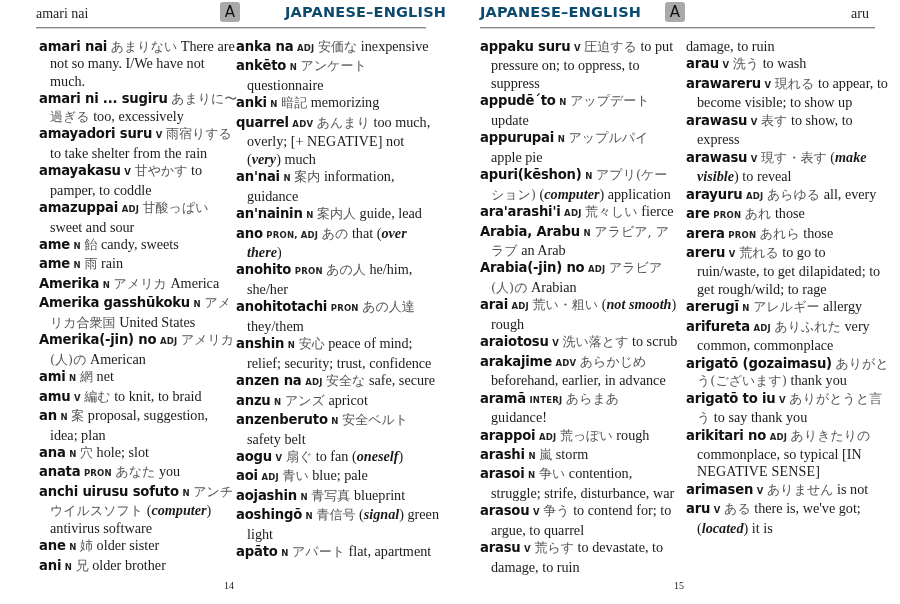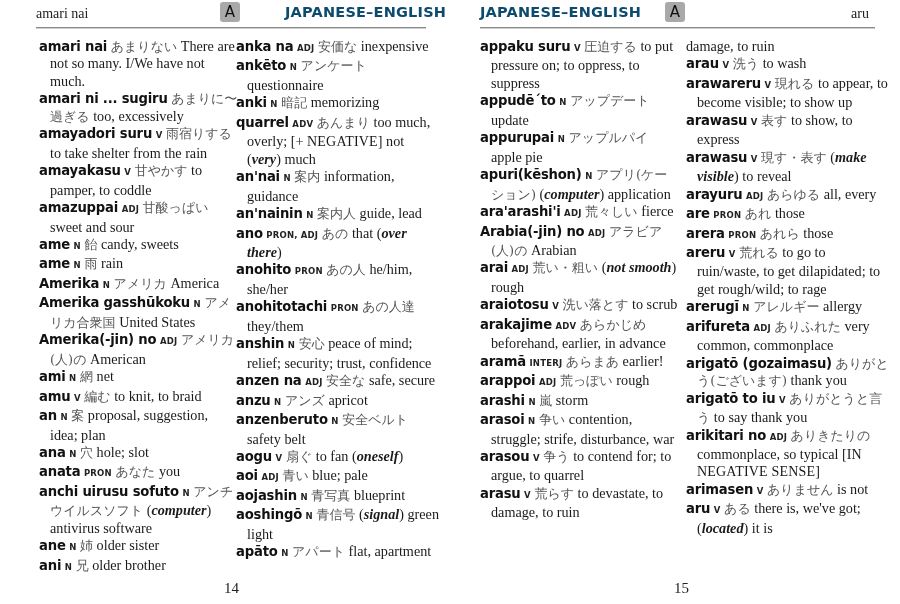--- a/index.html
+++ b/index.html
@@ -45,21 +45,21 @@
   }
   .pos {
     font-family: "DejaVu Sans", "Liberation Sans", sans-serif;
     font-weight: bold; font-size: 8.5px; color: #222; letter-spacing: 0.2px;
     text-transform: uppercase;
   }
   .jp { color: #555; font-family: "DejaVu Serif", serif; font-size: 13px; }
   .it { font-style: italic; font-weight: bold; }
   .sc { font-size: 14px; text-transform: uppercase; letter-spacing: 0.2px; }
   .page-number {
-    position: absolute; top: 580px; font-size: 15px; color: #222;
+    position: absolute; top: 580px; font-size: 10px; color: #222;
   }
 </style>
 </head>
 <body>
 
 <div class="page left">
   <span class="guide-word" style="left:28px;">amari nai</span>
   <span class="letter-tab" style="left:212px;">A</span>
   <span class="section-title" style="left:277px;">JAPANESE–ENGLISH</span>
   <div class="rule"></div>
@@ -110,25 +110,26 @@
   <span class="section-title" style="left:30px;">JAPANESE–ENGLISH</span>
   <span class="letter-tab" style="left:215px;">A</span>
   <span class="guide-word" style="left:401px;">aru</span>
   <div class="rule"></div>
   <div class="column" style="left:30px; width:198px;">
       <div class="entry"><span class="hw">appaku suru</span><span> </span><span class="pos">v</span><span> </span><span class="jp">圧迫する</span><span> to put pressure on; to oppress, to suppress</span></div>
       <div class="entry"><span class="hw">appudē´to</span><span> </span><span class="pos">n</span><span> </span><span class="jp">アップデート</span><span> update</span></div>
       <div class="entry"><span class="hw">appurupai</span><span> </span><span class="pos">n</span><span> </span><span class="jp">アップルパイ</span><span> apple pie</span></div>
       <div class="entry"><span class="hw">apuri(kēshon)</span><span> </span><span class="pos">n</span><span> </span><span class="jp">アプリ(ケーション)</span><span> (</span><span class="it">computer</span><span>) application</span></div>
       <div class="entry"><span class="hw">ara'arashi'i</span><span> </span><span class="pos">adj</span><span> </span><span class="jp">荒々しい</span><span> fierce</span></div>
+      <div class="entry"><span class="hw">Arabia, Arabu</span><span> </span><span class="pos">n</span><span> </span><span class="jp">アラビア, アラブ</span><span> an Arab</span></div>
       <div class="entry"><span class="hw">Arabia(-jin) no</span><span> </span><span class="pos">adj</span><span> </span><span class="jp">アラビア(人)の</span><span> Arabian</span></div>
       <div class="entry"><span class="hw">arai</span><span> </span><span class="pos">adj</span><span> </span><span class="jp">荒い・粗い</span><span> (</span><span class="it">not smooth</span><span>) rough</span></div>
       <div class="entry"><span class="hw">araiotosu</span><span> </span><span class="pos">v</span><span> </span><span class="jp">洗い落とす</span><span> to scrub</span></div>
       <div class="entry"><span class="hw">arakajime</span><span> </span><span class="pos">adv</span><span> </span><span class="jp">あらかじめ</span><span> beforehand, earlier, in advance</span></div>
-      <div class="entry"><span class="hw">aramā</span><span> </span><span class="pos">interj</span><span> </span><span class="jp">あらまあ</span><span> earlier!</span></div>
+      <div class="entry"><span class="hw">aramā</span><span> </span><span class="pos">interj</span><span> </span><span class="jp">あらまあ</span><span> guidance!</span></div>
       <div class="entry"><span class="hw">arappoi</span><span> </span><span class="pos">adj</span><span> </span><span class="jp">荒っぽい</span><span> rough</span></div>
       <div class="entry"><span class="hw">arashi</span><span> </span><span class="pos">n</span><span> </span><span class="jp">嵐</span><span> storm</span></div>
       <div class="entry"><span class="hw">arasoi</span><span> </span><span class="pos">n</span><span> </span><span class="jp">争い</span><span> contention, struggle; strife, disturbance, war</span></div>
       <div class="entry"><span class="hw">arasou</span><span> </span><span class="pos">v</span><span> </span><span class="jp">争う</span><span> to contend for; to argue, to quarrel</span></div>
       <div class="entry"><span class="hw">arasu</span><span> </span><span class="pos">v</span><span> </span><span class="jp">荒らす</span><span> to devastate, to damage, to ruin</span></div>
     </div>
   <div class="column" style="left:236px; width:204px;">
       <div class="entry"><span>damage, to ruin</span></div>
       <div class="entry"><span class="hw">arau</span><span> </span><span class="pos">v</span><span> </span><span class="jp">洗う</span><span> to wash</span></div>
       <div class="entry"><span class="hw">arawareru</span><span> </span><span class="pos">v</span><span> </span><span class="jp">現れる</span><span> to appear, to become visible; to show up</span></div>

